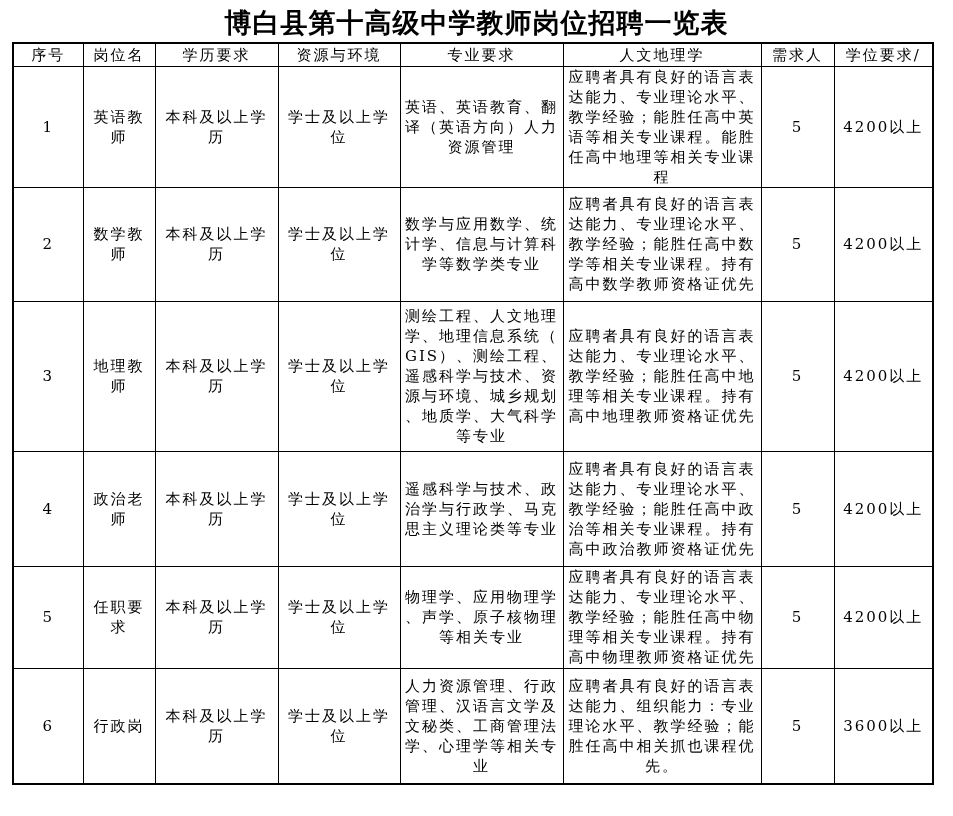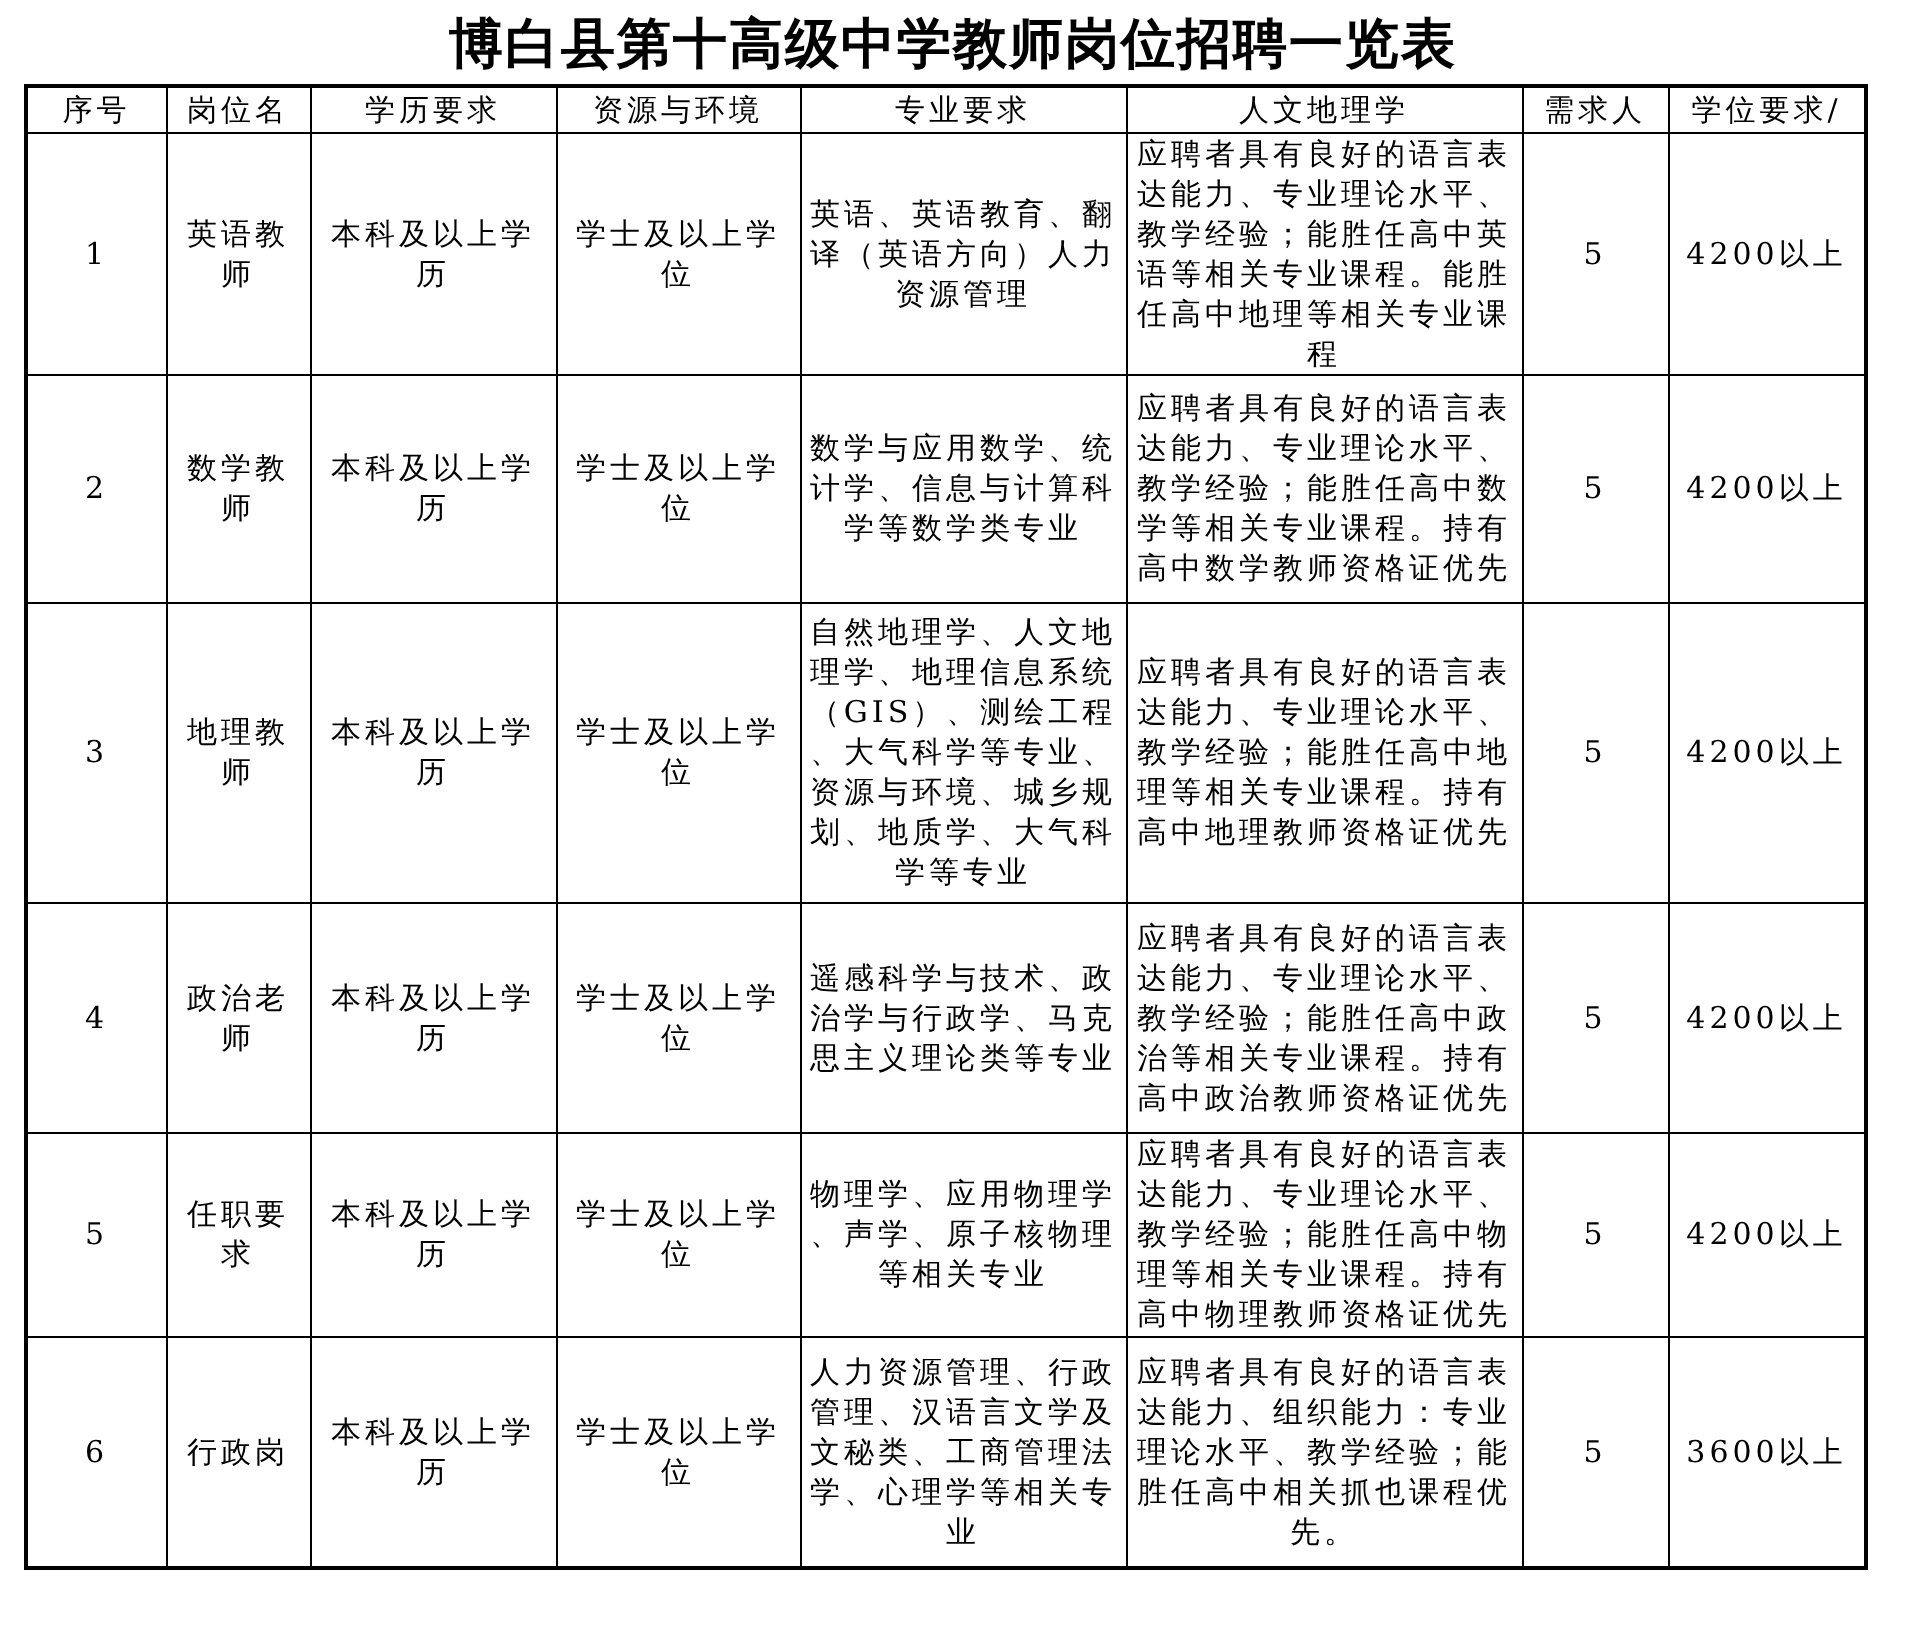--- a/index.html
+++ b/index.html
@@ -115,21 +115,21 @@
         <td>数学与应用数学、统计学、信息与计算科学等数学类专业</td>
         <td>应聘者具有良好的语言表达能力、专业理论水平、教学经验；能胜任高中数学等相关专业课程。持有高中数学教师资格证优先</td>
         <td>5</td>
         <td>4200以上</td>
       </tr>
       <tr class="row-2">
         <td>3</td>
         <td>地理教师</td>
         <td>本科及以上学历</td>
         <td>学士及以上学位</td>
-        <td>自然地理学、人文地理学、地理信息系统（GIS）、测绘工程、大气科学等专业、资源与环境、城乡规划、地质学、大气科学等专业</td>
+        <td>测绘工程、人文地理学、地理信息系统（GIS）、测绘工程、遥感科学与技术、资源与环境、城乡规划、地质学、大气科学等专业</td>
         <td>应聘者具有良好的语言表达能力、专业理论水平、教学经验；能胜任高中地理等相关专业课程。持有高中地理教师资格证优先</td>
         <td>5</td>
         <td>4200以上</td>
       </tr>
       <tr class="row-3">
         <td>4</td>
         <td>政治老师</td>
         <td>本科及以上学历</td>
         <td>学士及以上学位</td>
         <td>遥感科学与技术、政治学与行政学、马克思主义理论类等专业</td>

